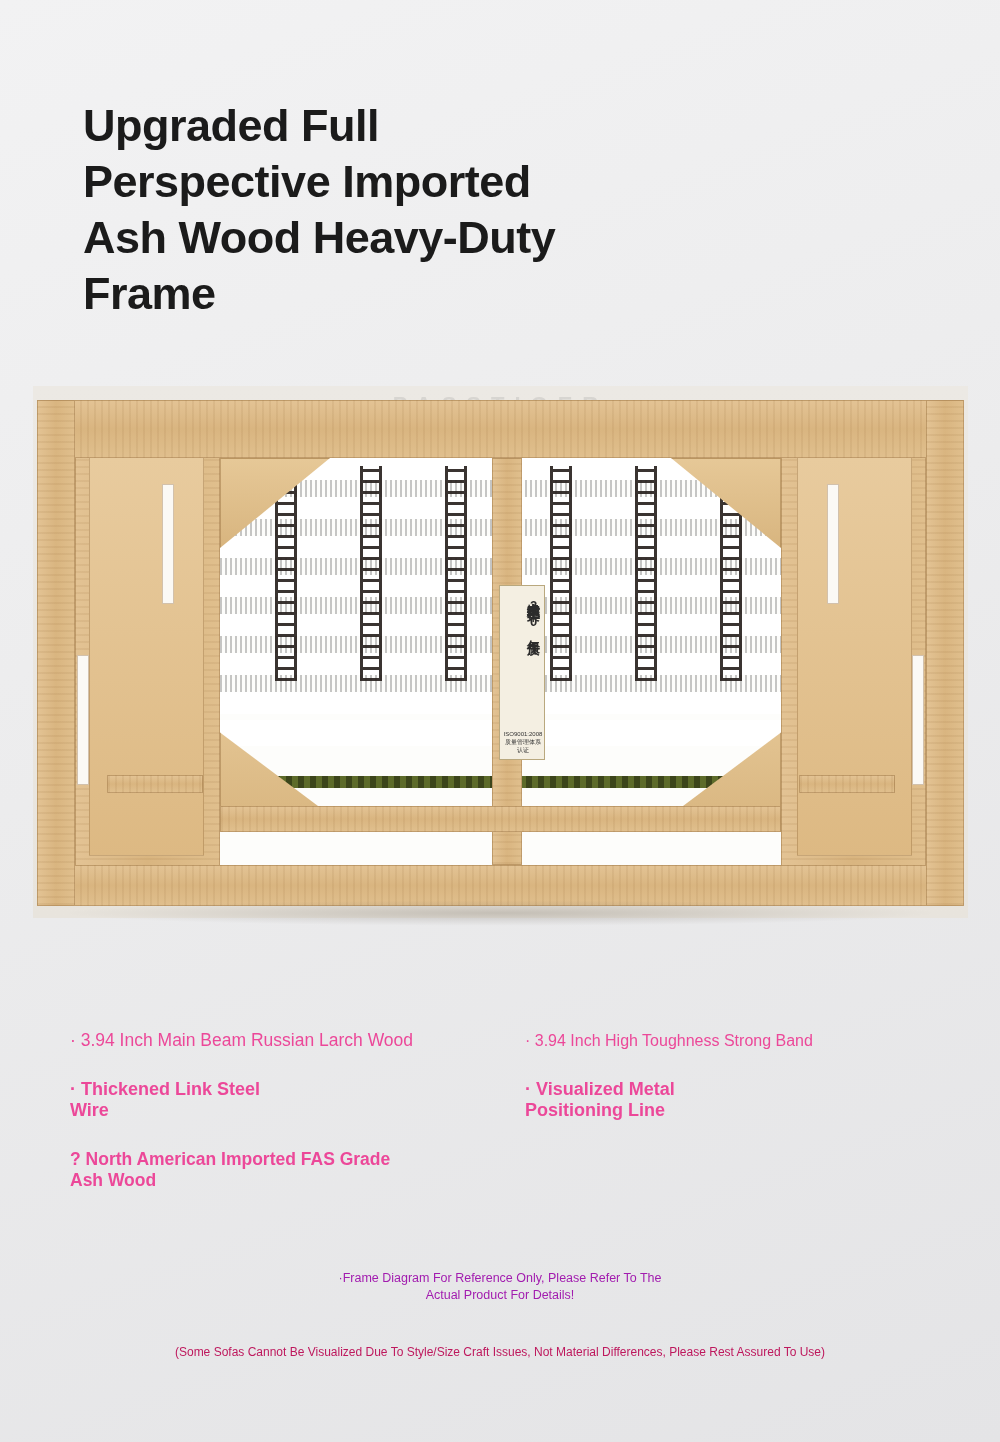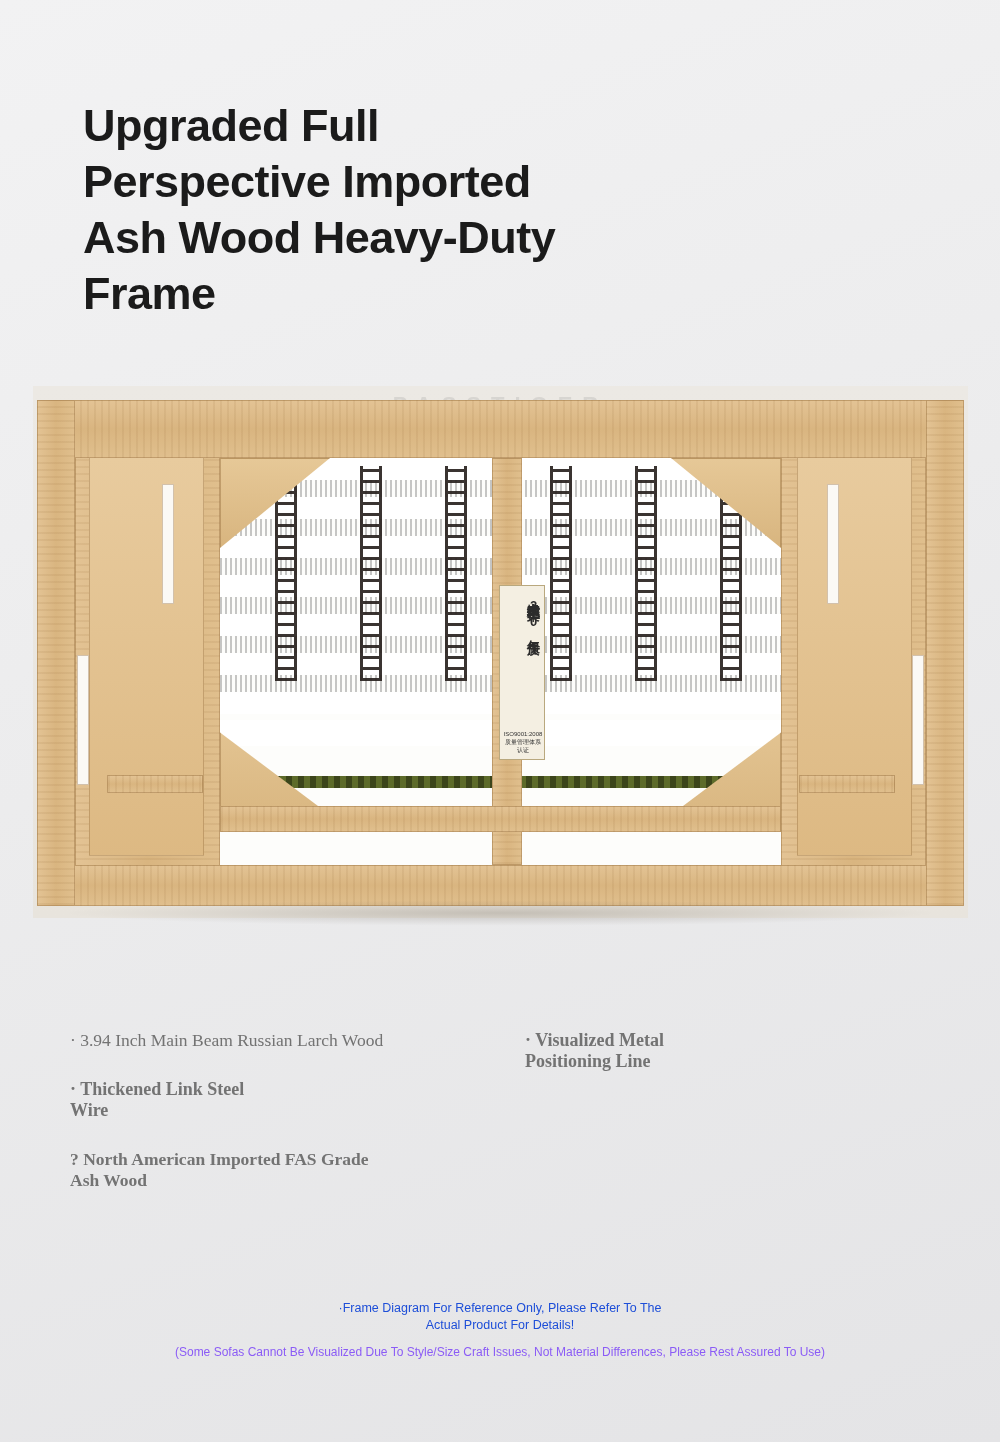--- a/index.html
+++ b/index.html
@@ -203,48 +203,47 @@
     position: absolute;
     left: 60px;
     top: 1030px;
     width: 880px;
     display: flex;
   }
   .col { width: 50%; box-sizing: border-box; }
   .col.left { padding-left: 10px; }
   .col.right { padding-left: 25px; }
   .feature {
-    color: #737373;
+    color: #ec4899;
     margin-bottom: 28px;
     white-space: pre-line;
-    font-family: Liberation Serif, serif;
   }
   .f-size-a { font-size: 17.5px; line-height: 21px; }
   .f-size-b { font-size: 16px;   line-height: 21px; }
   .f-size-c { font-size: 18px;   line-height: 21px; }
   .f-bold   { font-weight: bold; }
 
   
   .footnote1 {
     position: absolute;
-    left: 0; top: 1300px;
+    left: 0; top: 1270px;
     width: 1000px;
     text-align: center;
     font-size: 12.5px;
     line-height: 17px;
-    color: #1d4ed8;
+    color: #a21caf;
     white-space: pre-line;
   }
   .footnote2 {
     position: absolute;
     left: 0; top: 1345px;
     width: 1000px;
     text-align: center;
     font-size: 12px;
-    color: #8b5cf6;
+    color: #be185d;
   }
 </style>
 </head>
 <body>
 
 <div class="page">
 
   <h1 class="title">Upgraded Full
 Perspective Imported
 Ash Wood Heavy-Duty
@@ -315,20 +314,21 @@
 
   <div class="features">
     <div class="col left">
       <div class="feature f-size-a">· 3.94 Inch Main Beam Russian Larch Wood</div>
       <div class="feature f-size-c f-bold">· Thickened Link Steel
 Wire</div>
       <div class="feature f-size-a f-bold">? North American Imported FAS Grade
 Ash Wood</div>
     </div>
     <div class="col right">
+      <div class="feature f-size-b">· 3.94 Inch High Toughness Strong Band</div>
       <div class="feature f-size-c f-bold">· Visualized Metal
 Positioning Line</div>
     </div>
   </div>
 
   <div class="footnote1">·Frame Diagram For Reference Only, Please Refer To The
 Actual Product For Details!</div>
   <div class="footnote2">(Some Sofas Cannot Be Visualized Due To Style/Size Craft Issues, Not Material Differences, Please Rest Assured To Use)</div>
 
 </div>

